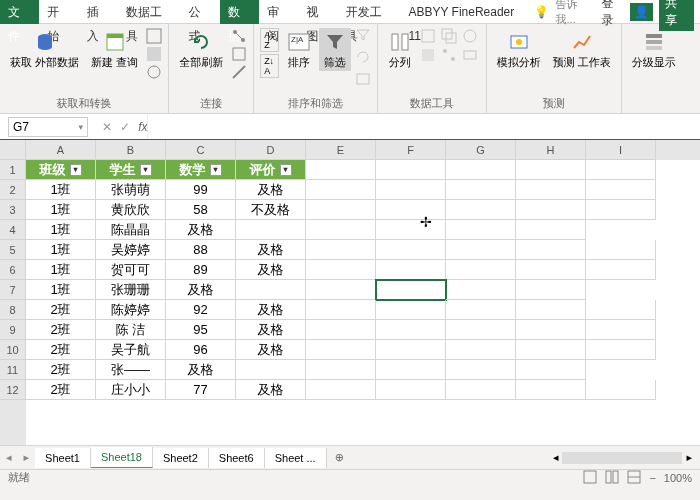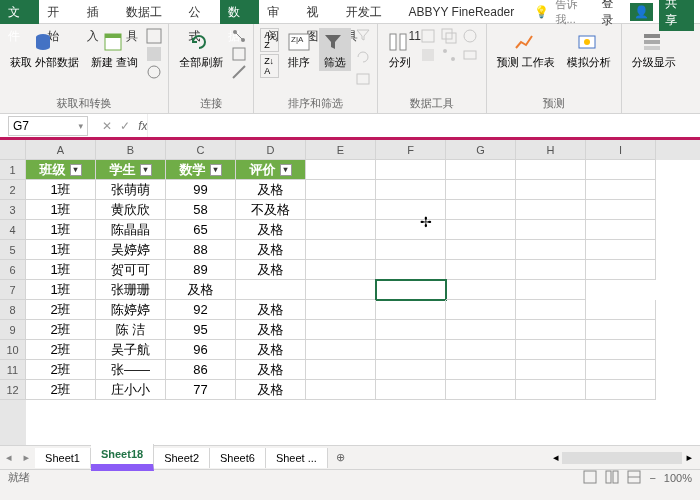--- a/index.html
+++ b/index.html
@@ -10,48 +10,48 @@
 .titlebar .tab.file { background: #217346; color: #fff; }
 .titlebar .right { margin-left: auto; display: flex; align-items: center; gap: 6px; padding-right: 6px; color: #666; }
 .titlebar .right .tell { color: #888; font-size: 11px; }
 .titlebar .right .login { color: #333; }
 .titlebar .right .share { background: #217346; color: #fff; padding: 2px 6px; }
 .ribbon { background: #f3f2f1; height: 90px; display: flex; border-bottom: 1px solid #d4d4d4; }
 .ribbon-group { border-right: 1px solid #d4d4d4; padding: 4px 6px 2px; display: flex; flex-direction: column; justify-content: space-between; }
 .ribbon-group .controls { display: flex; gap: 4px; align-items: flex-start; }
 .ribbon-group .label { text-align: center; font-size: 11px; color: #666; padding-top: 2px; }
 .rb-btn { display: flex; flex-direction: column; align-items: center; gap: 2px; padding: 2px 4px; cursor: pointer; }
-.rb-btn .ico { width: 24px; height: 24px; display: flex; align-items: center; }
+.rb-btn .ico { width: 24px; height: 24px; display: flex; align-items: center; justify-content: center; }
 .rb-btn .txt { font-size: 11px; text-align: center; line-height: 1.2; }
 .rb-small { display: flex; flex-direction: column; gap: 2px; }
 .rb-small .sico { width: 16px; height: 16px; }
 .ghost-icons { display: flex; gap: 6px; align-items: center; }
 .ghost-icons svg { opacity: 0.6; }
-.namebox-bar { height: 26px; display: flex; align-items: center; border-bottom: 3px solid #be185d; background: #fff; }
+.namebox-bar { height: 26px; display: flex; align-items: center; border-bottom: 1px solid #be185d; background: #fff; }
 .namebox { width: 80px; border: 1px solid #ccc; margin: 0 4px 0 8px; padding: 2px 4px; font-size: 12px; background: #fff; display: flex; justify-content: space-between; align-items: center; }
 .fx-area { display: flex; align-items: center; gap: 8px; padding-left: 10px; color: #999; }
 .fx-area .fx { font-style: italic; color: #666; }
 .grid-wrap { display: flex; height: 305px; }
 .rowhdr-col { width: 26px; background: #e6e6e6; }
 .rowhdr { height: 20px; border-bottom: 1px solid #d4d4d4; border-right: 1px solid #d4d4d4; text-align: center; font-size: 11px; color: #555; line-height: 20px; }
 .rowhdr.head { height: 20px; background: #e6e6e6; }
 .grid { flex: 1; overflow: hidden; }
 .colhdrs { display: flex; height: 20px; background: #e6e6e6; }
 .colhdr { border-right: 1px solid #d4d4d4; border-bottom: 1px solid #d4d4d4; text-align: center; font-size: 11px; color: #555; line-height: 20px; }
 .cells { }
 .row { display: flex; height: 20px; }
 .cell { border-right: 1px solid #d4d4d4; border-bottom: 1px solid #d4d4d4; text-align: center; font-size: 13px; line-height: 20px; height: 20px; overflow: hidden; }
 .thcell { background: #70ad47; color: #fff; font-weight: bold; display: flex; align-items: center; justify-content: center; gap: 4px; }
 .thcell .dd { width: 12px; height: 12px; background: #fff; border: 1px solid #999; display: inline-flex; align-items: center; justify-content: center; font-size: 8px; color: #333; }
 .selected { outline: 2px solid #217346; outline-offset: -1px; }
 .cursor-plus { position: absolute; left: 420px; top: 214px; font-size: 14px; color: #000; }
 .sheet-tabs { height: 24px; display: flex; align-items: center; border-top: 1px solid #d4d4d4; background: #f3f2f1; font-size: 11px; }
 .sheet-tabs .nav { padding: 0 6px; color: #888; cursor: pointer; }
 .sheet-tabs .stab { padding: 4px 10px; border-right: 1px solid #d4d4d4; background: #fff; cursor: pointer; }
-.sheet-tabs .stab.active { border-bottom: 7px solid #8b5cf6; color: #217346; font-weight: bold; }
+.sheet-tabs .stab.active { border-bottom: 1px solid #8b5cf6; color: #217346; font-weight: normal; }
 .sheet-tabs .add { padding: 0 8px; color: #666; cursor: pointer; }
 .sheet-tabs .scroll { margin-left: auto; display: flex; align-items: center; gap: 4px; padding-right: 8px; }
 .status { height: 34px; background: #f3f2f1; border-top: 1px solid #d4d4d4; display: flex; align-items: flex-start; font-size: 11px; color: #666; padding: 0 8px; }
 .status .right { margin-left: auto; display: flex; gap: 8px; align-items: center; }
 </style>
 </head>
 <body>
 
 <div class="titlebar" id="menuTabs">
     <div class="tab file">文件</div>
@@ -213,34 +213,34 @@
       </div>
     </div>
     <div class="label">数据工具</div>
   </div>
 
   <div class="ribbon-group">
     <div class="controls">
       <div class="rb-btn">
         <span class="ico">
             <svg width="20" height="20">
+              <rect x="2" y="4" width="16" height="12" fill="#fff" stroke="#4472c4"></rect>
+              <circle cx="10" cy="10" r="3" fill="#ffc000"></circle>
+            </svg>
+          </span>
+        <span class="txt">模拟分析</span>
+      </div>
+      <div class="rb-btn">
+        <span class="ico">
+            <svg width="20" height="20">
               <polyline points="2,16 7,10 12,13 18,4" fill="none" stroke="#ed7d31" stroke-width="2"></polyline>
             </svg>
           </span>
         <span class="txt">预测
 工作表</span>
-      </div>
-      <div class="rb-btn">
-        <span class="ico">
-            <svg width="20" height="20">
-              <rect x="2" y="4" width="16" height="12" fill="#fff" stroke="#4472c4"></rect>
-              <circle cx="10" cy="10" r="3" fill="#ffc000"></circle>
-            </svg>
-          </span>
-        <span class="txt">模拟分析</span>
       </div>
     </div>
     <div class="label">预测</div>
   </div>
 
   <div class="ribbon-group" style="border-right:none">
     <div class="controls">
       <div class="rb-btn">
         <span class="ico">
             <svg width="20" height="20">
@@ -339,21 +339,20 @@
           <div class="cell" style="width: 70px;">不及格</div>
           <div class="cell" style="width: 70px;"></div>
           <div class="cell" style="width: 70px;"></div>
           <div class="cell" style="width: 70px;"></div>
           <div class="cell" style="width: 70px;"></div>
           <div class="cell" style="width: 70px;"></div>
         </div>
         <div class="row">
           <div class="cell" style="width: 70px;">1班</div>
           <div class="cell" style="width: 70px;">陈晶晶</div>
-          <div class="cell" style="width: 70px;">65</div>
           <div class="cell" style="width: 70px;">及格</div>
           <div class="cell" style="width: 70px;"></div>
           <div class="cell" style="width: 70px;"></div>
           <div class="cell" style="width: 70px;"></div>
           <div class="cell" style="width: 70px;"></div>
           <div class="cell" style="width: 70px;"></div>
         </div>
         <div class="row">
           <div class="cell" style="width: 70px;">1班</div>
           <div class="cell" style="width: 70px;">吴婷婷</div>
@@ -415,21 +414,20 @@
           <div class="cell" style="width: 70px;">及格</div>
           <div class="cell" style="width: 70px;"></div>
           <div class="cell" style="width: 70px;"></div>
           <div class="cell" style="width: 70px;"></div>
           <div class="cell" style="width: 70px;"></div>
           <div class="cell" style="width: 70px;"></div>
         </div>
         <div class="row">
           <div class="cell" style="width: 70px;">2班</div>
           <div class="cell" style="width: 70px;">张——</div>
-          <div class="cell" style="width: 70px;">86</div>
           <div class="cell" style="width: 70px;">及格</div>
           <div class="cell" style="width: 70px;"></div>
           <div class="cell" style="width: 70px;"></div>
           <div class="cell" style="width: 70px;"></div>
           <div class="cell" style="width: 70px;"></div>
           <div class="cell" style="width: 70px;"></div>
         </div>
         <div class="row">
           <div class="cell" style="width: 70px;">2班</div>
           <div class="cell" style="width: 70px;">庄小小</div>

